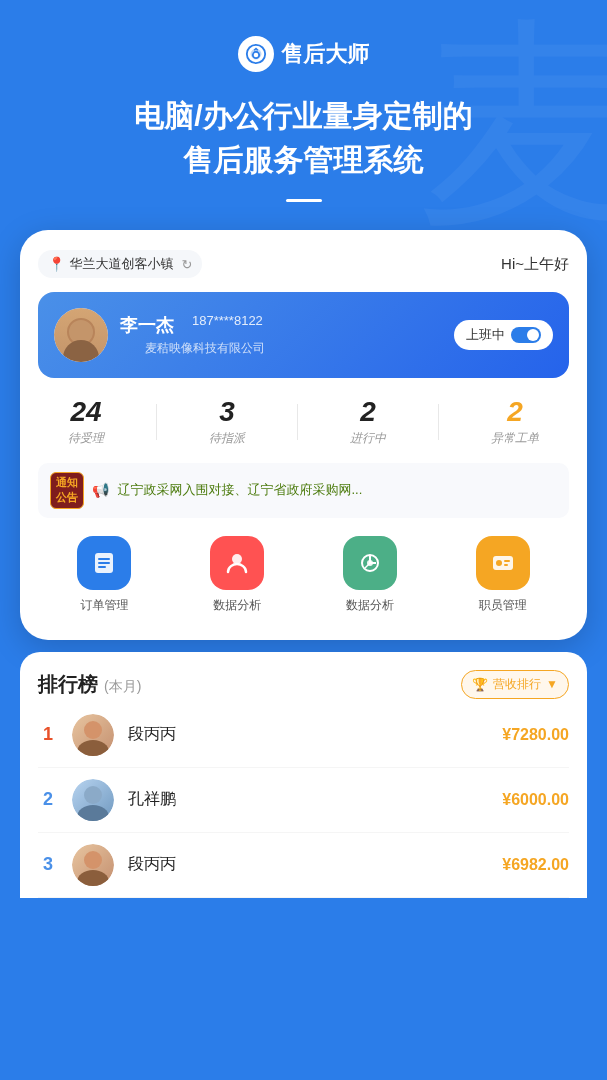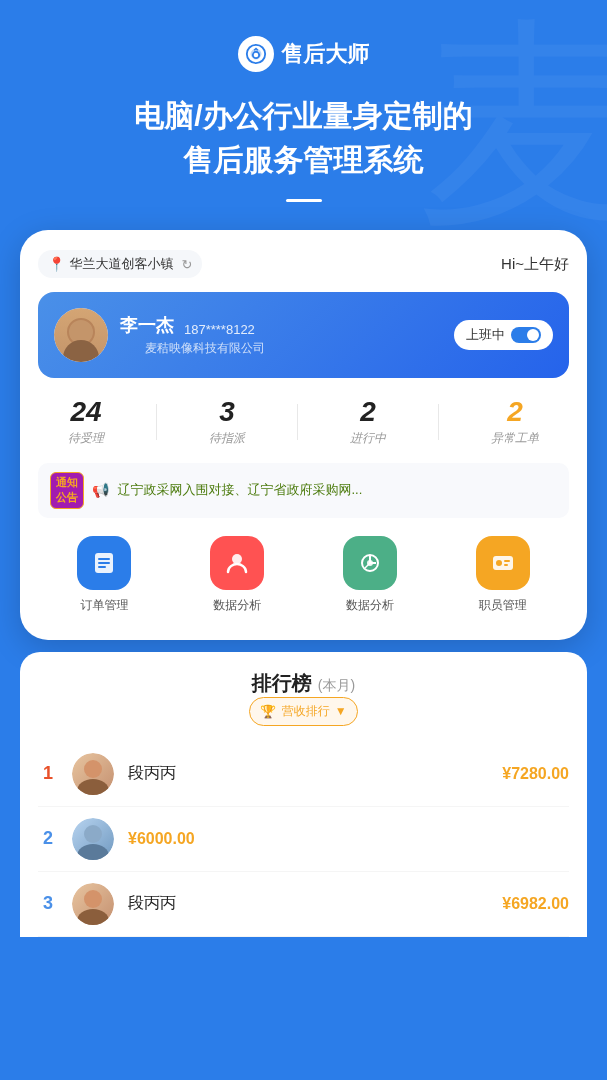--- a/index.html
+++ b/index.html
@@ -173,21 +173,21 @@
       display: flex;
       align-items: center;
       background: #f8f9fc;
       border-radius: 10px;
       padding: 9px 12px;
       margin-bottom: 18px;
       gap: 8px;
       overflow: hidden;
     }
     .notice-badge {
-      background: #a21caf;
+      background: #7f1d1d;
       border: 1px solid #f5a623;
       border-radius: 6px;
       padding: 2px 5px;
       font-size: 11px;
       color: #f5a623;
       font-weight: 600;
       white-space: nowrap;
       line-height: 1.4;
     }
     .notice-speaker { font-size: 14px; color: #f5a623; }
@@ -214,22 +214,21 @@
     .ranking-section {
       background: white;
       border-radius: 20px 20px 0 0;
       margin: 12px 20px 0;
       padding: 18px 18px 0;
     }
     .ranking-header {
       display: flex;
       align-items: center;
       justify-content: space-between;
-      margin-bottom: 16px;
-      flex-direction: column;
+      margin-bottom: 4px;
     }
     .ranking-title-group { display: flex; align-items: baseline; gap: 6px; }
     .ranking-title { font-size: 20px; font-weight: 700; color: #222; }
     .ranking-subtitle { font-size: 14px; color: #999; }
     .ranking-filter {
       display: flex; align-items: center; gap: 5px;
       background: #fff7ec;
       border: 1px solid #f5a623;
       border-radius: 16px;
       padding: 5px 10px;
@@ -305,21 +304,21 @@
     </div>
     <span class="greeting-text">Hi~上午好</span>
   </div>
 
   <div class="user-card">
     <div class="user-left">
       <div class="avatar">
         <div class="avatar-face"></div>
       </div>
       <div>
-        <div style="display:flex;align-items:flex-end;gap:4px;">
+        <div style="display:flex;align-items:flex-start;gap:12px;">
           <span class="user-name">李一杰</span>
           <span class="user-phone">187****8122</span>
         </div>
         <div class="user-company">麦秸映像科技有限公司</div>
       </div>
     </div>
     <div class="work-status-btn">
       <span>上班中</span>
       <div class="toggle-on"></div>
     </div>
@@ -433,20 +432,21 @@
   <div class="rank-item">
     <span class="rank-num rank2">2</span>
     <div class="rank-avatar">
       <div class="rank-avatar-face a2">
         <svg width="42" height="42" viewBox="0 0 42 42">
           <circle cx="21" cy="16" r="9" fill="#8baac8"></circle>
           <ellipse cx="21" cy="38" rx="16" ry="12" fill="#5a7a9a"></ellipse>
         </svg>
       </div>
     </div>
+    <span class="rank-name">孔祥鹏</span>
     <span class="rank-amount">¥6000.00</span>
   </div>
 
   <div class="rank-item">
     <span class="rank-num rank3">3</span>
     <div class="rank-avatar">
       <div class="rank-avatar-face a3">
         <svg width="42" height="42" viewBox="0 0 42 42">
           <circle cx="21" cy="16" r="9" fill="#d4936a"></circle>
           <ellipse cx="21" cy="38" rx="16" ry="12" fill="#8b5e3c"></ellipse>

